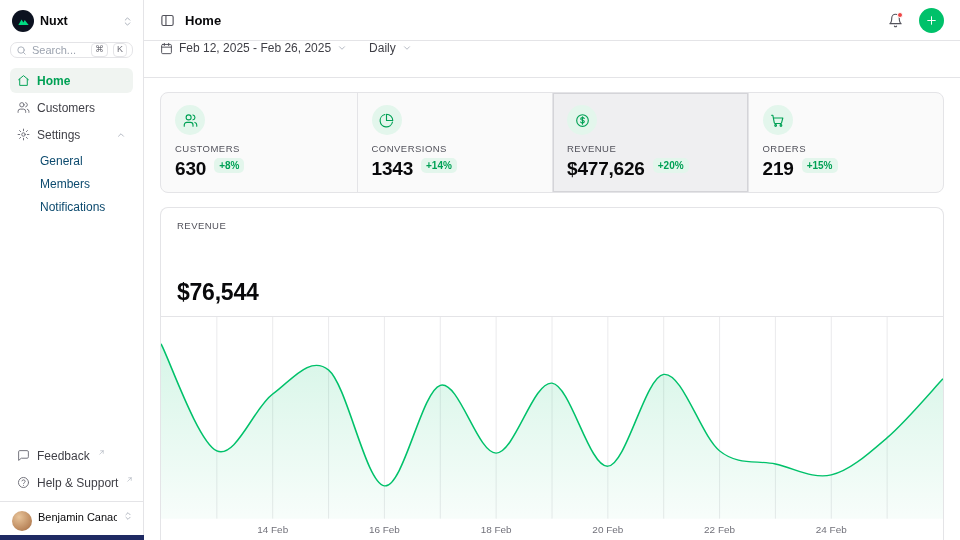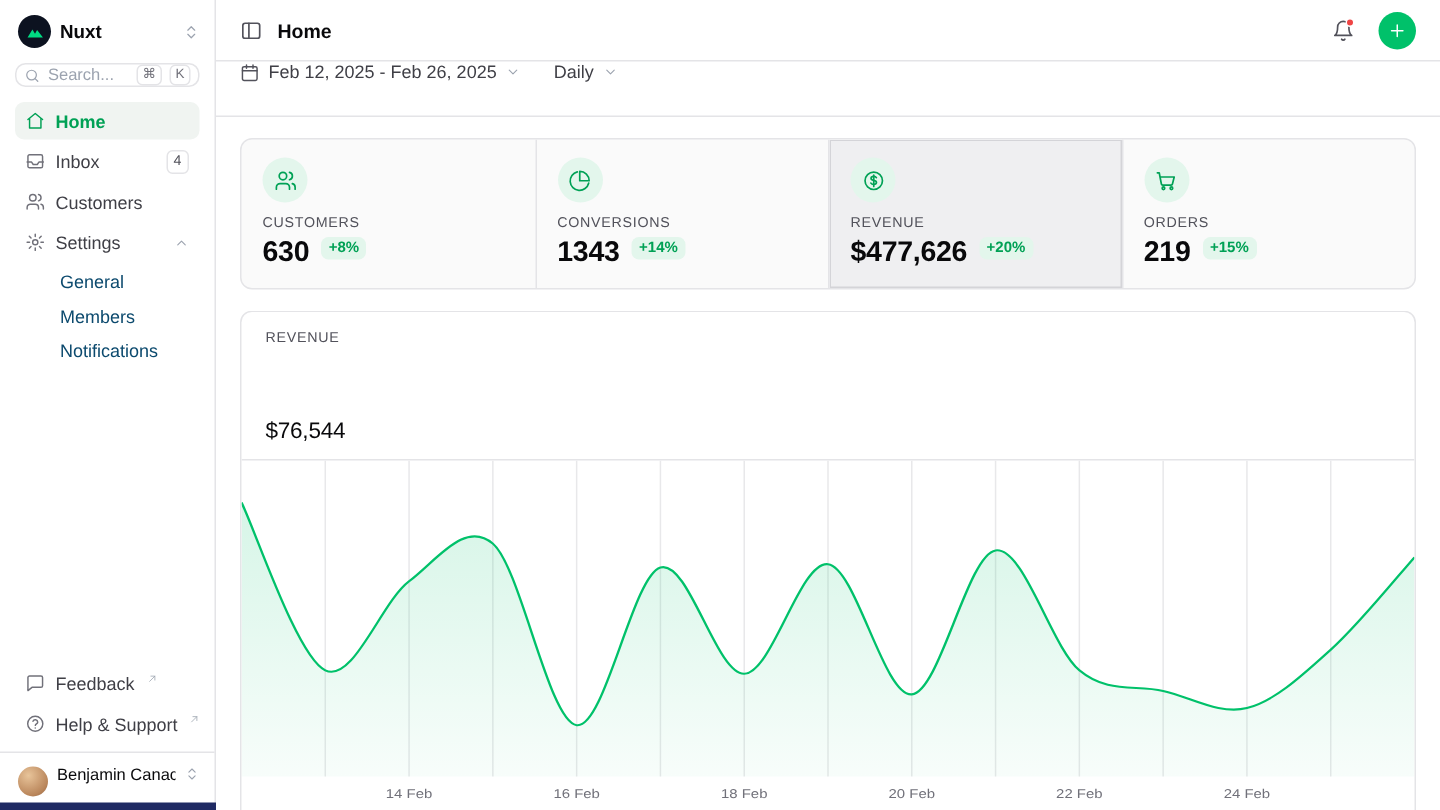--- a/index.html
+++ b/index.html
@@ -67,21 +67,21 @@
   .stat.selected { background:#efeff1; box-shadow: inset 0 0 0 1px #d4d4d8; }
   .stat-icon { width:30px; height:30px; border-radius:50%; background:var(--badge-bg); color:var(--green-text); display:flex; align-items:center; justify-content:center; margin-bottom:8px; }
   .stat-label { font-size:9.5px; letter-spacing:.05em; color:#52525b; margin-bottom:4px; }
   .stat-row { display:flex; align-items:flex-start; gap:8px; }
   .stat-value { font-size:19px; font-weight:700; letter-spacing:-0.01em; }
   .delta { font-size:10px; font-weight:600; color:var(--green-text); background:var(--badge-bg); border-radius:5px; padding:2px 5px; }
 
   .chart-card { flex:1; margin-top:14px; border:1px solid var(--border); border-radius:8px 8px 0 0; border-bottom:none; background:#fff; display:flex; flex-direction:column; min-height:0; overflow:hidden; }
   .chart-head { flex:none; padding:12px 16px 10px; border-bottom:1px solid var(--border); }
   .chart-label { font-size:9.5px; letter-spacing:.05em; color:#52525b; margin-bottom:4px; }
-  .chart-value { font-size:15px; font-weight:400; letter-spacing:-0.01em;margin-top:48px; }
+  .chart-value { font-size:23px; font-weight:700; letter-spacing:-0.01em;margin-top:48px; }
   svg.chart { display:block; width:100%; flex:1; min-height:0; }
   .grid-line { stroke:#e8e8ea; stroke-width:1; }
   .chart-line { stroke:var(--accent); }
   .tick { font-size:10px; fill:#71717a; text-anchor:middle; font-family:"Liberation Sans", sans-serif; }
 
   .bottom-strip { position:fixed; left:0; bottom:0; width:144px; height:5px; background:#1f2a63; }
 
   svg.si { stroke:currentColor; fill:none; stroke-width:1.8; stroke-linecap:round; stroke-linejoin:round; }
 </style>
 </head>
@@ -121,30 +121,20 @@
       <div class="nav-item active">
         <span class="ni">
           <svg class="si" width="13" height="13" viewBox="0 0 24 24">
               <path d="m3 10.5 9-7.5 9 7.5"></path>
               <path d="M5 9.5V21h14V9.5"></path>
             </svg>
         </span>
         <span>Home</span>
       </div>
 
-      <div class="nav-item">
-        <span class="ni">
-          <svg class="si" width="13" height="13" viewBox="0 0 24 24">
-              <path d="M22 13h-5.5l-2 3h-5l-2-3H2"></path>
-              <path d="M5 4h14a2 2 0 0 1 2 2v12a2 2 0 0 1-2 2H5a2 2 0 0 1-2-2V6a2 2 0 0 1 2-2z"></path>
-            </svg>
-        </span>
-        <span>Inbox</span>
-        <span class="count-badge">4</span>
-      </div>
 
       <div class="nav-item">
         <span class="ni">
           <svg class="si" width="13" height="13" viewBox="0 0 24 24">
               <path d="M16 21v-2a4 4 0 0 0-4-4H6a4 4 0 0 0-4 4v2"></path>
               <circle cx="9" cy="7" r="4"></circle>
               <path d="M22 21v-2a4 4 0 0 0-3-3.9"></path>
               <path d="M16 3.1a4 4 0 0 1 0 7.8"></path>
             </svg>
         </span>

